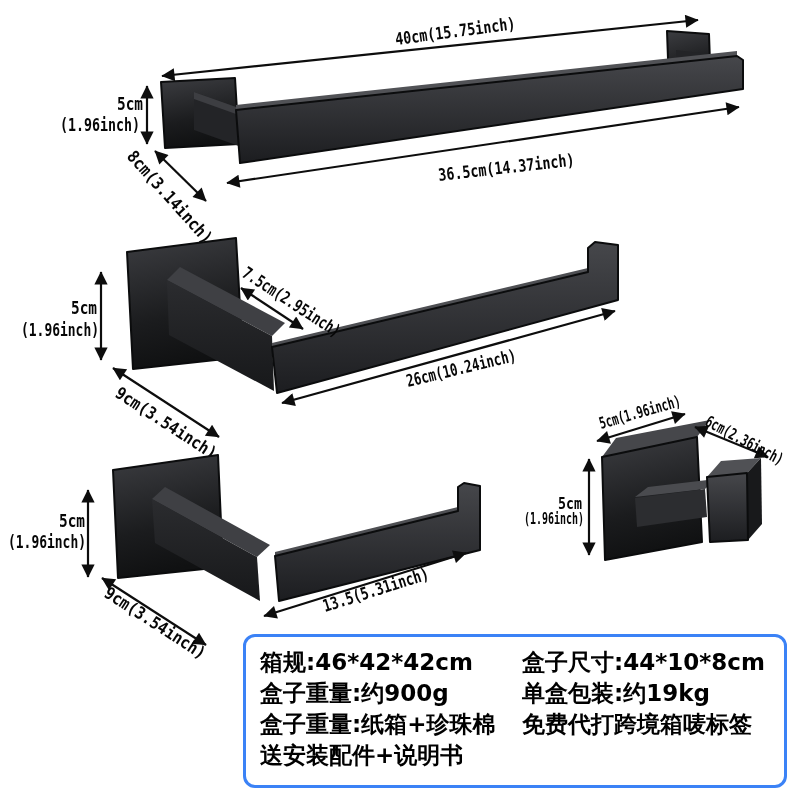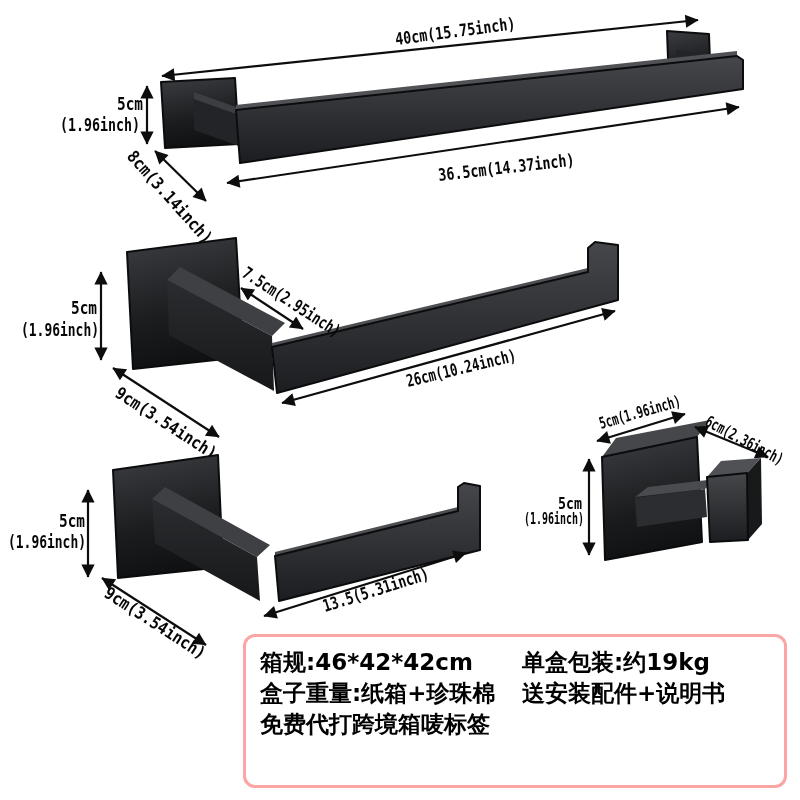--- a/index.html
+++ b/index.html
@@ -7,21 +7,21 @@
        font-family:"DejaVu Sans",sans-serif;}
   #diagram{position:absolute;left:0;top:0;}
   .ln{stroke:#0d0d0d;stroke-width:2.2;fill:none;
       marker-start:url(#mS);marker-end:url(#mE);}
   .dim{font-family:"DejaVu Sans Mono",monospace;font-weight:700;
        font-size:17px;fill:#060606;}
   .dim-s{font-family:"DejaVu Sans Mono",monospace;font-weight:700;
        font-size:16px;fill:#060606;}
   .shape{stroke:#0b0c0d;stroke-width:2;stroke-linejoin:round;}
   .spec-table{position:absolute;left:243px;top:634px;width:544px;height:154px;
-      box-sizing:border-box;border:3px solid #fca5a5;border-radius:12px;
+      box-sizing:border-box;border:3px solid #3b82f6;border-radius:12px;
       display:grid;grid-template-columns:262px 1fr;
       padding:10px 4px 4px 14px;align-content:start;}
   .spec-cell{font-weight:700;font-size:23px;line-height:31px;color:#000;
       white-space:nowrap;font-family:"DejaVu Sans",sans-serif;}
 </style>
 </head>
 <body>
 
 <svg id="diagram" width="800" height="800" viewBox="0 0 800 800">
   <defs>
@@ -118,17 +118,19 @@
 
     <text class="dim-s" transform="translate(601,429) rotate(-16)" textLength="84" lengthAdjust="spacingAndGlyphs">5cm(1.96inch)</text>
     <text class="dim-s" transform="translate(704,425) rotate(28)" textLength="86" lengthAdjust="spacingAndGlyphs">6cm(2.36inch)</text>
     <text class="dim-s" x="582" y="509" text-anchor="end" textLength="24" lengthAdjust="spacingAndGlyphs">5cm</text>
     <text class="dim-s" x="584" y="524" text-anchor="end" textLength="60" lengthAdjust="spacingAndGlyphs">(1.96inch)</text>
   </g>
 </svg>
 
 <div class="spec-table">
   <div class="spec-cell">箱规:46*42*42cm</div>
+  <div class="spec-cell">盒子尺寸:44*10*8cm</div>
+  <div class="spec-cell">盒子重量:约900g</div>
   <div class="spec-cell">单盒包装:约19kg</div>
   <div class="spec-cell">盒子重量:纸箱+珍珠棉</div>
+  <div class="spec-cell">免费代打跨境箱唛标签</div>
   <div class="spec-cell">送安装配件+说明书</div>
-  <div class="spec-cell">免费代打跨境箱唛标签</div>
 </div>
 
 </body></html>

